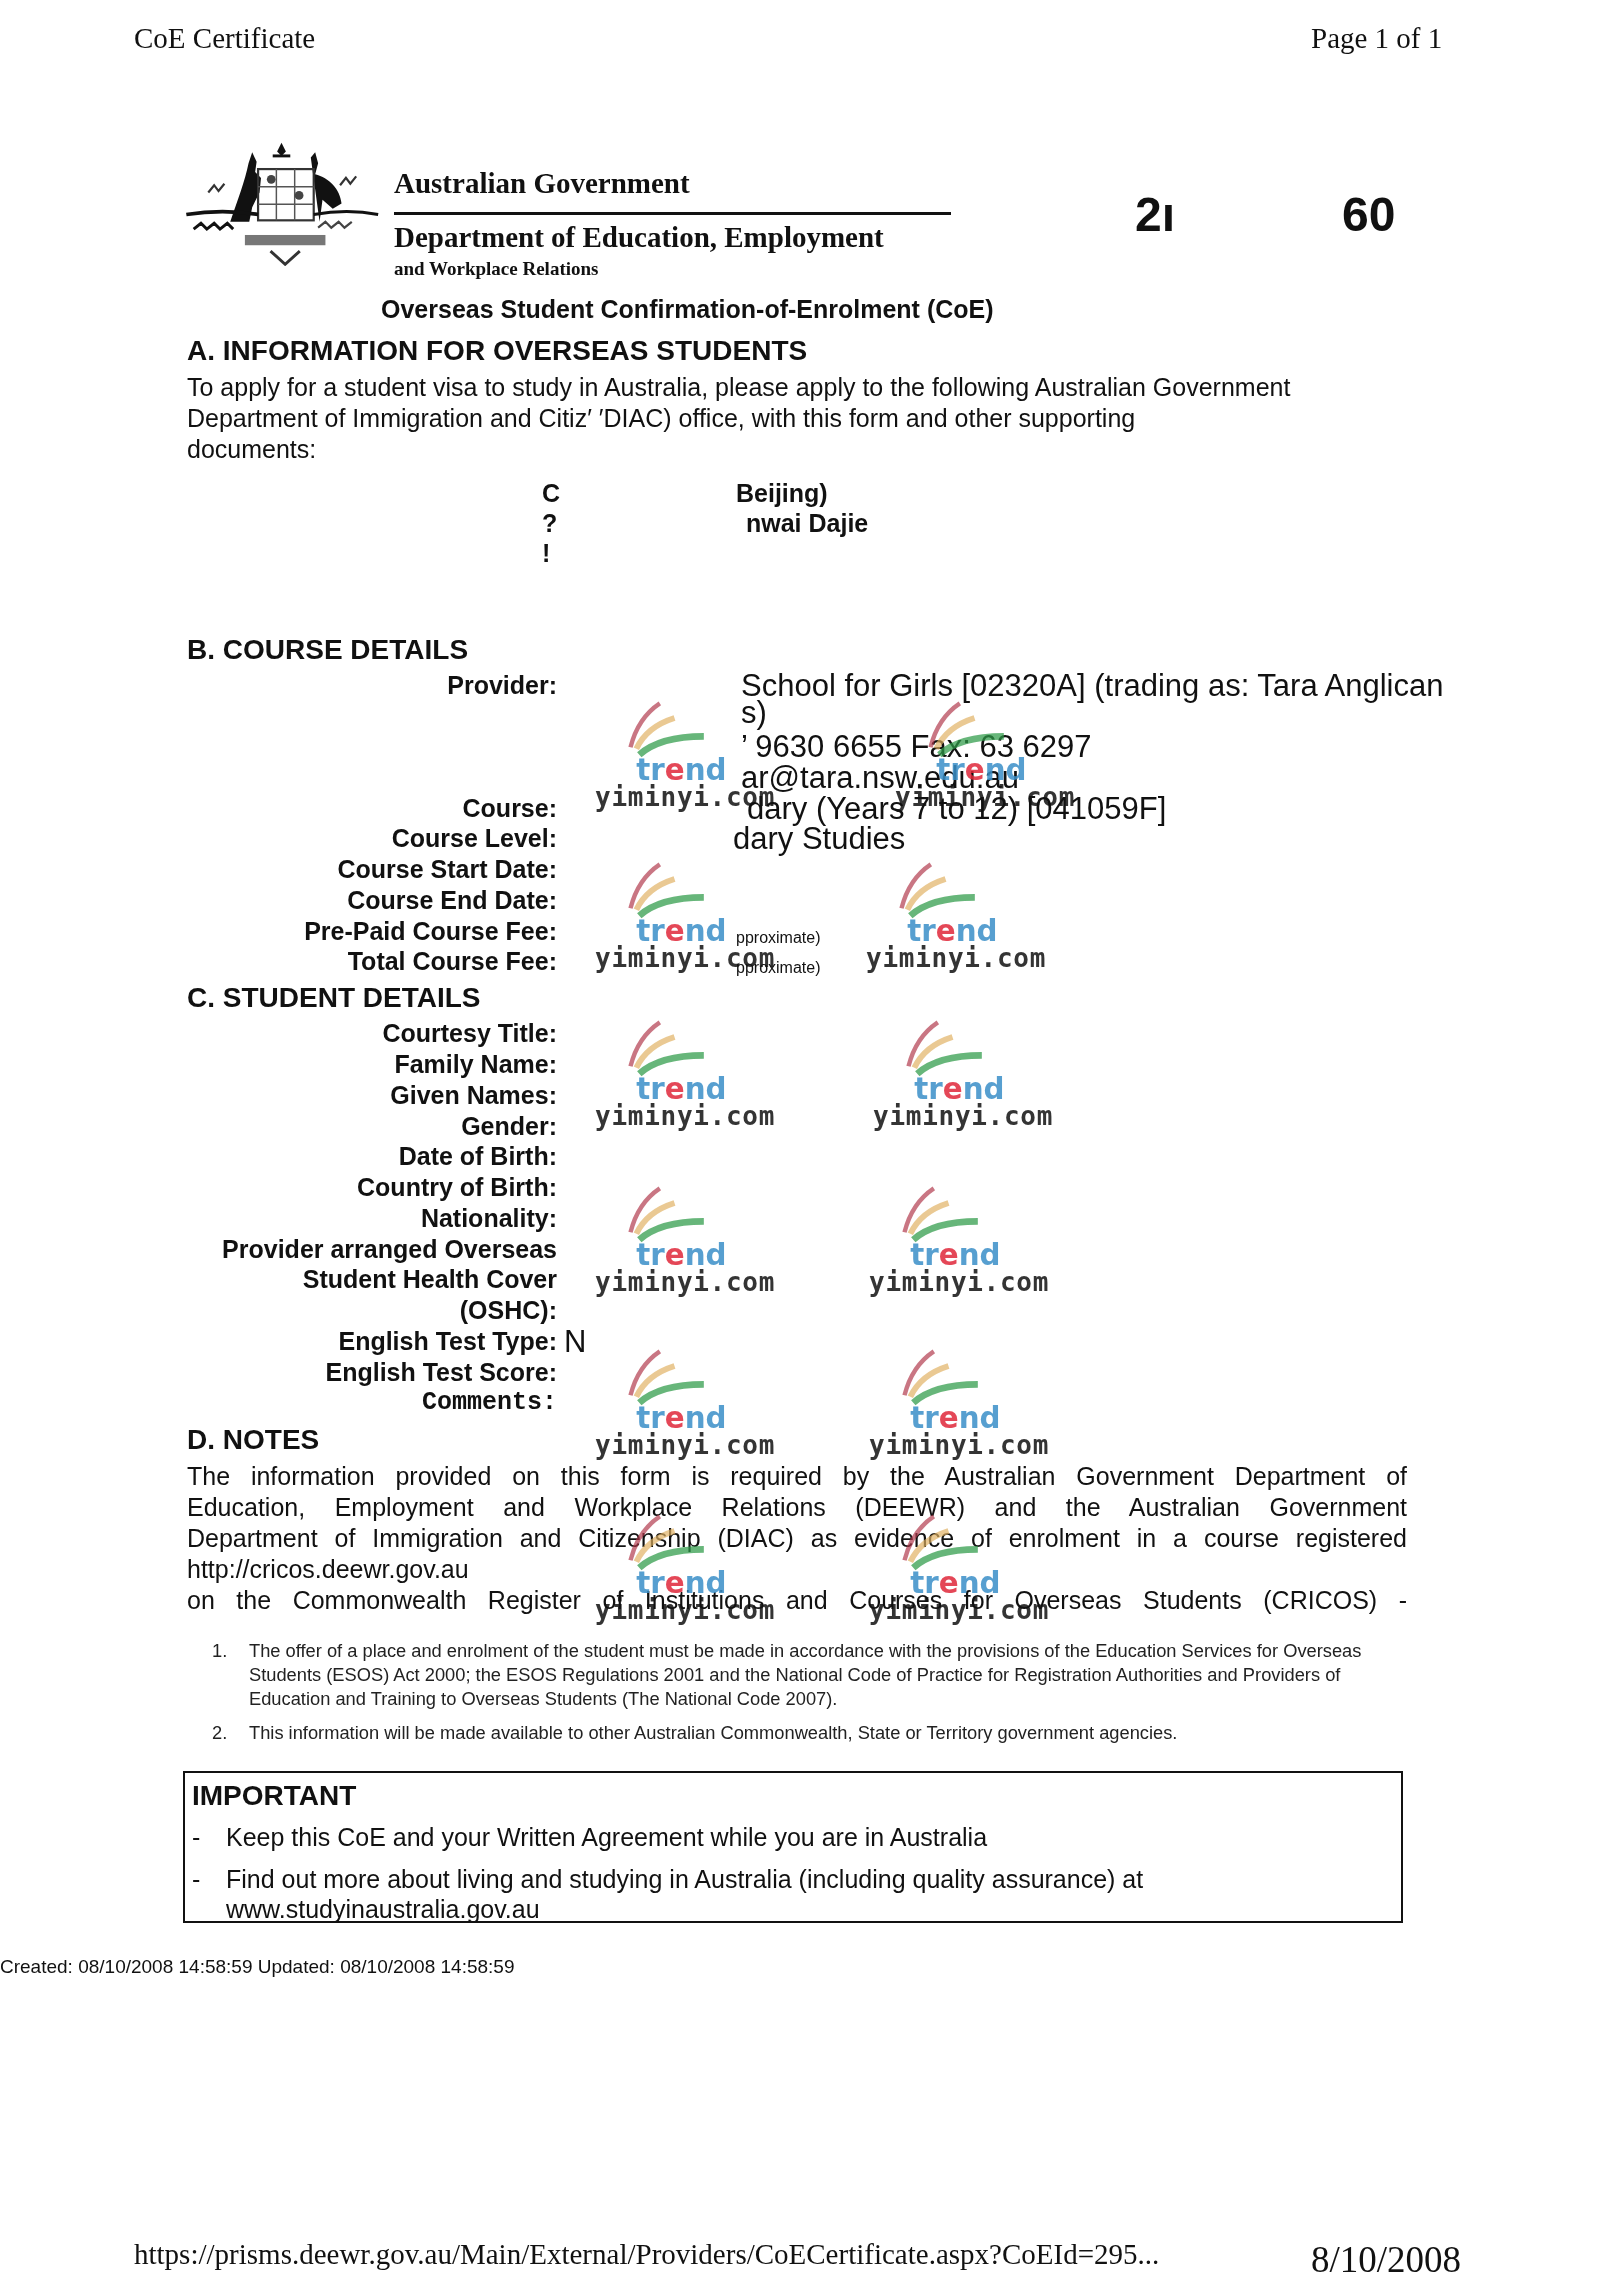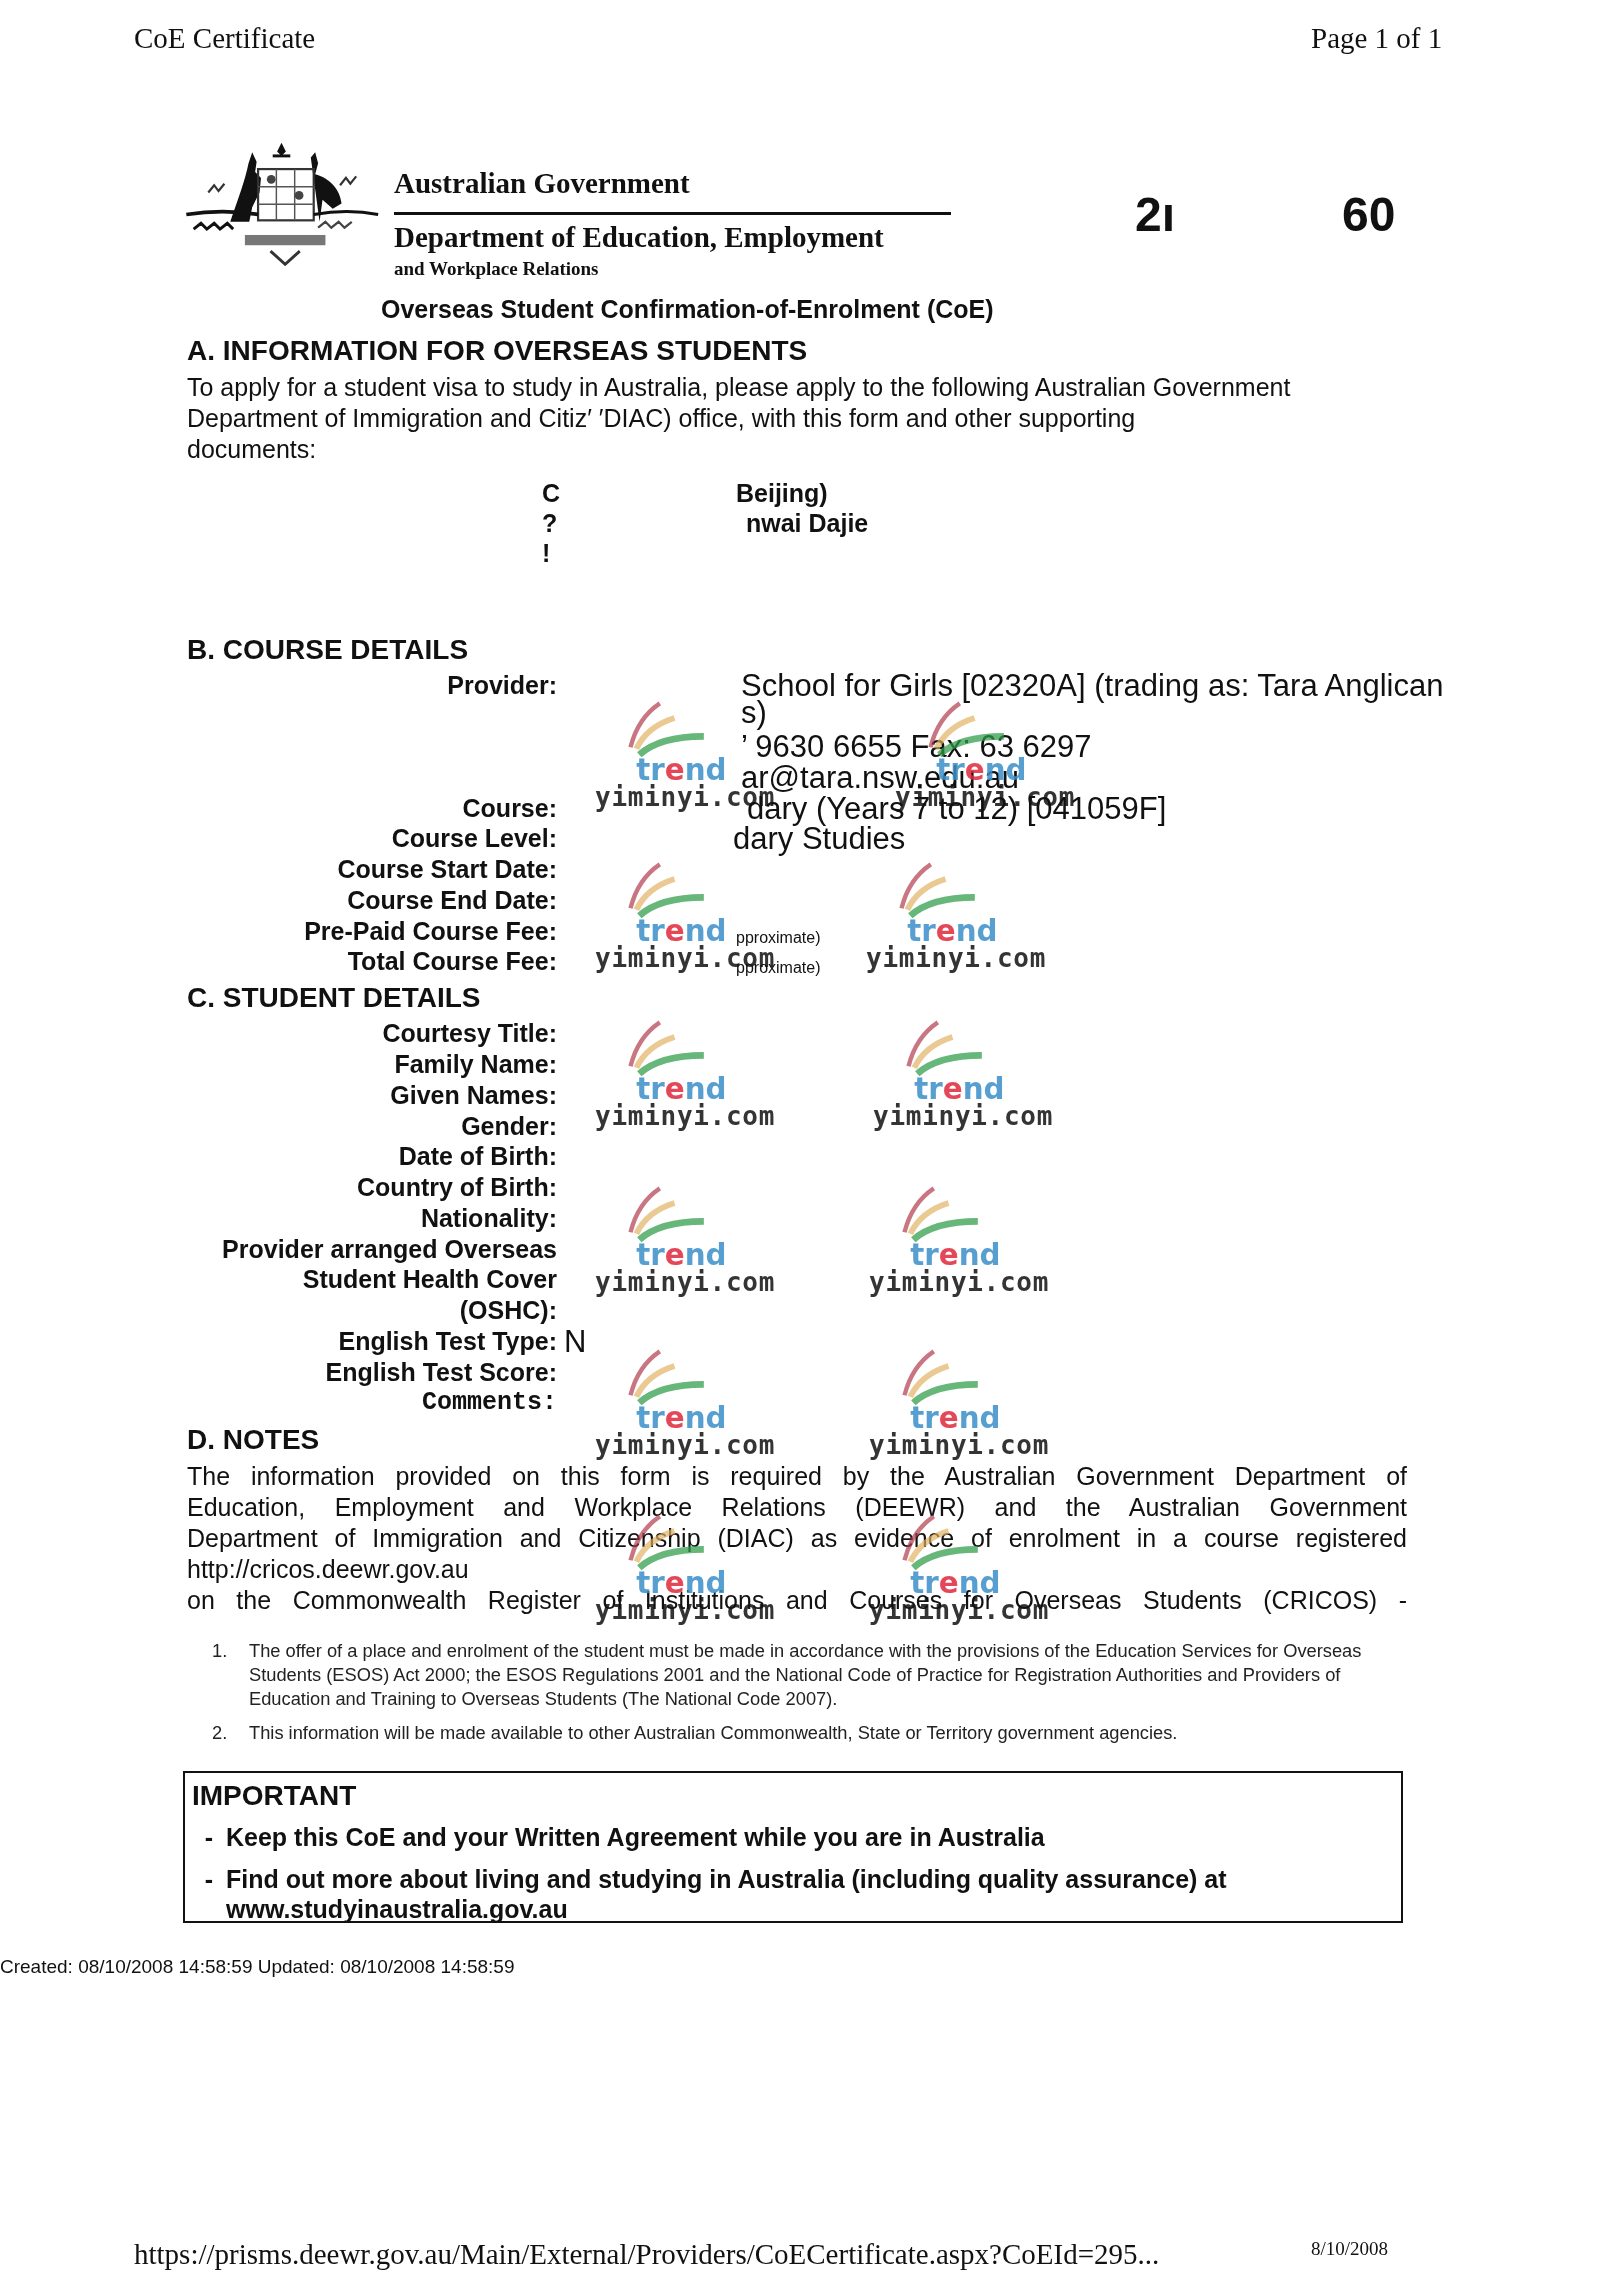--- a/index.html
+++ b/index.html
@@ -29,27 +29,27 @@
   .value { font-size: 31px; left: 741px; line-height: 31px; }
 
   .office-line { font-size: 25px; font-weight: bold; line-height: 31px; }
 
   .footnotes { left: 212px; top: 1639px; width: 1187px; font-size: 18.3px; line-height: 24px; color: #222; }
   .footnotes .fn { display: flex; margin-bottom: 10.3px; }
   .footnotes .num { width: 37px; flex: none; }
 
   .important-box { left: 183px; top: 1771px; width: 1220px; height: 152px; border: 2.9px solid #111; box-sizing: border-box; }
   .imp-title { left: 192px; top: 1780px; font-size: 28px; font-weight: bold; }
-  .imp-item { font-size: 25px; font-weight: bold; left: 192px; line-height: 31px; text-align: center; }
+  .imp-item { font-size: 25px; font-weight: normal; left: 192px; line-height: 31px; }
   .imp-item .dash { display: inline-block; width: 34px; }
 
   .created { left: 0; width: 1618px; top: 1956px; font-size: 19px; }
 
   .footer-url { left: 134px; top: 2238px; font-size: 29px; }
-  .footer-date { left: 1311px; top: 2238px; font-size: 19px; }
+  .footer-date { left: 1311px; top: 2238px; font-size: 37px; }
 
   .wm { position: absolute; width: 147px; height: 132px; opacity: 0.85; }
   .wm .wm-text { position: absolute; left: -5.9px; top: 86px; font-family: "DejaVu Sans Mono", monospace; font-weight: bold; font-size: 26px; color: #111; letter-spacing: 0.7px; white-space: nowrap; }
 </style>
 </head>
 <body>
 
 <div class="abs serif page-header-left">CoE Certificate</div>
 <div class="abs serif page-header-right">Page 1 of 1</div>
 

